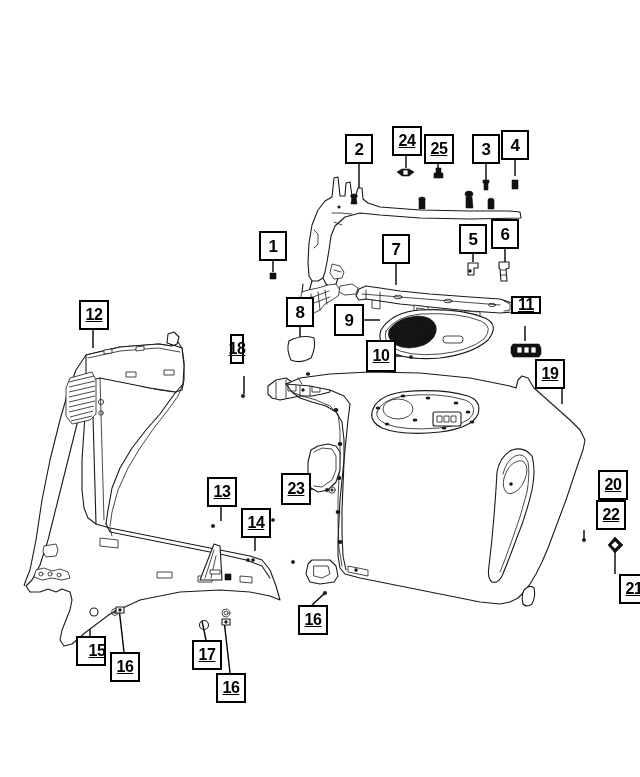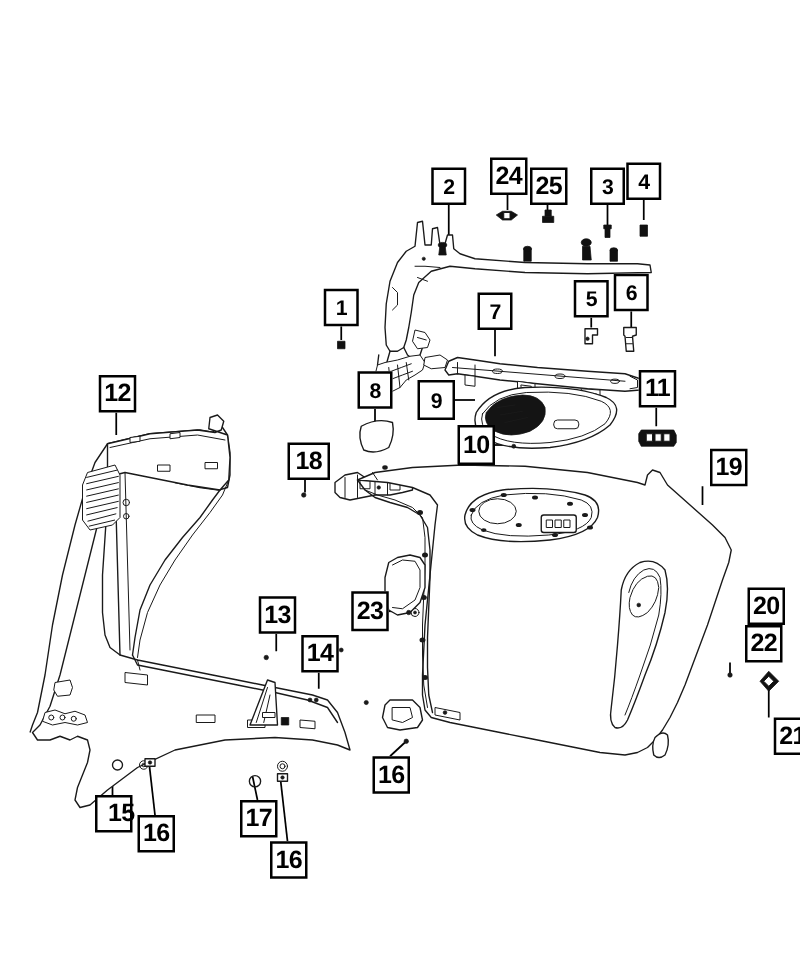--- a/index.html
+++ b/index.html
@@ -30,21 +30,21 @@
     justify-content:center;
     font-family:"Liberation Sans", sans-serif;
     font-weight:bold;
     font-size:17px;
     line-height:1;
     letter-spacing:-0.5px;
     color:#000;
     z-index:20;
     -webkit-font-smoothing:none;
   }
-  .callout-box.two-digit{font-size:20px;}
+  .callout-box.two-digit{font-size:16px;text-decoration:underline;}
 </style>
 </head>
 <body>
 
 <div id="diagram-root">
 
   <svg id="parts-svg" viewBox="0 0 640 777" xmlns="http://www.w3.org/2000/svg">
     <defs>
       <style>
         .ln{fill:none;stroke:#1a1a1a;stroke-width:1.1;stroke-linejoin:round;stroke-linecap:round;}
@@ -412,28 +412,28 @@
     </div>
   <div class="callout-box" style="left:286px;top:297px;width:28px;height:30px;">
       <span>8</span>
     </div>
   <div class="callout-box" style="left:334px;top:304px;width:30px;height:32px;">
       <span>9</span>
     </div>
   <div class="callout-box two-digit" style="left:366px;top:340px;width:30px;height:32px;">
       <span>10</span>
     </div>
-  <div class="callout-box two-digit" style="left:511px;top:296px;width:30px;height:30px;">
+  <div class="callout-box two-digit" style="left:511px;top:296px;width:30px;height:18px;">
       <span>11</span>
     </div>
 
-  <div class="callout-box two-digit" style="left:230px;top:354px;width:34px;height:30px;">
+  <div class="callout-box two-digit" style="left:230px;top:334px;width:14px;height:30px;">
       <span>18</span>
     </div>
-  <div class="callout-box two-digit" style="left:568px;top:359px;width:30px;height:30px;">
+  <div class="callout-box two-digit" style="left:535px;top:359px;width:30px;height:30px;">
       <span>19</span>
     </div>
 
   <div class="callout-box two-digit" style="left:207px;top:477px;width:30px;height:30px;">
       <span>13</span>
     </div>
   <div class="callout-box two-digit" style="left:281px;top:473px;width:30px;height:32px;">
       <span>23</span>
     </div>
   <div class="callout-box two-digit" style="left:241px;top:508px;width:30px;height:30px;">

